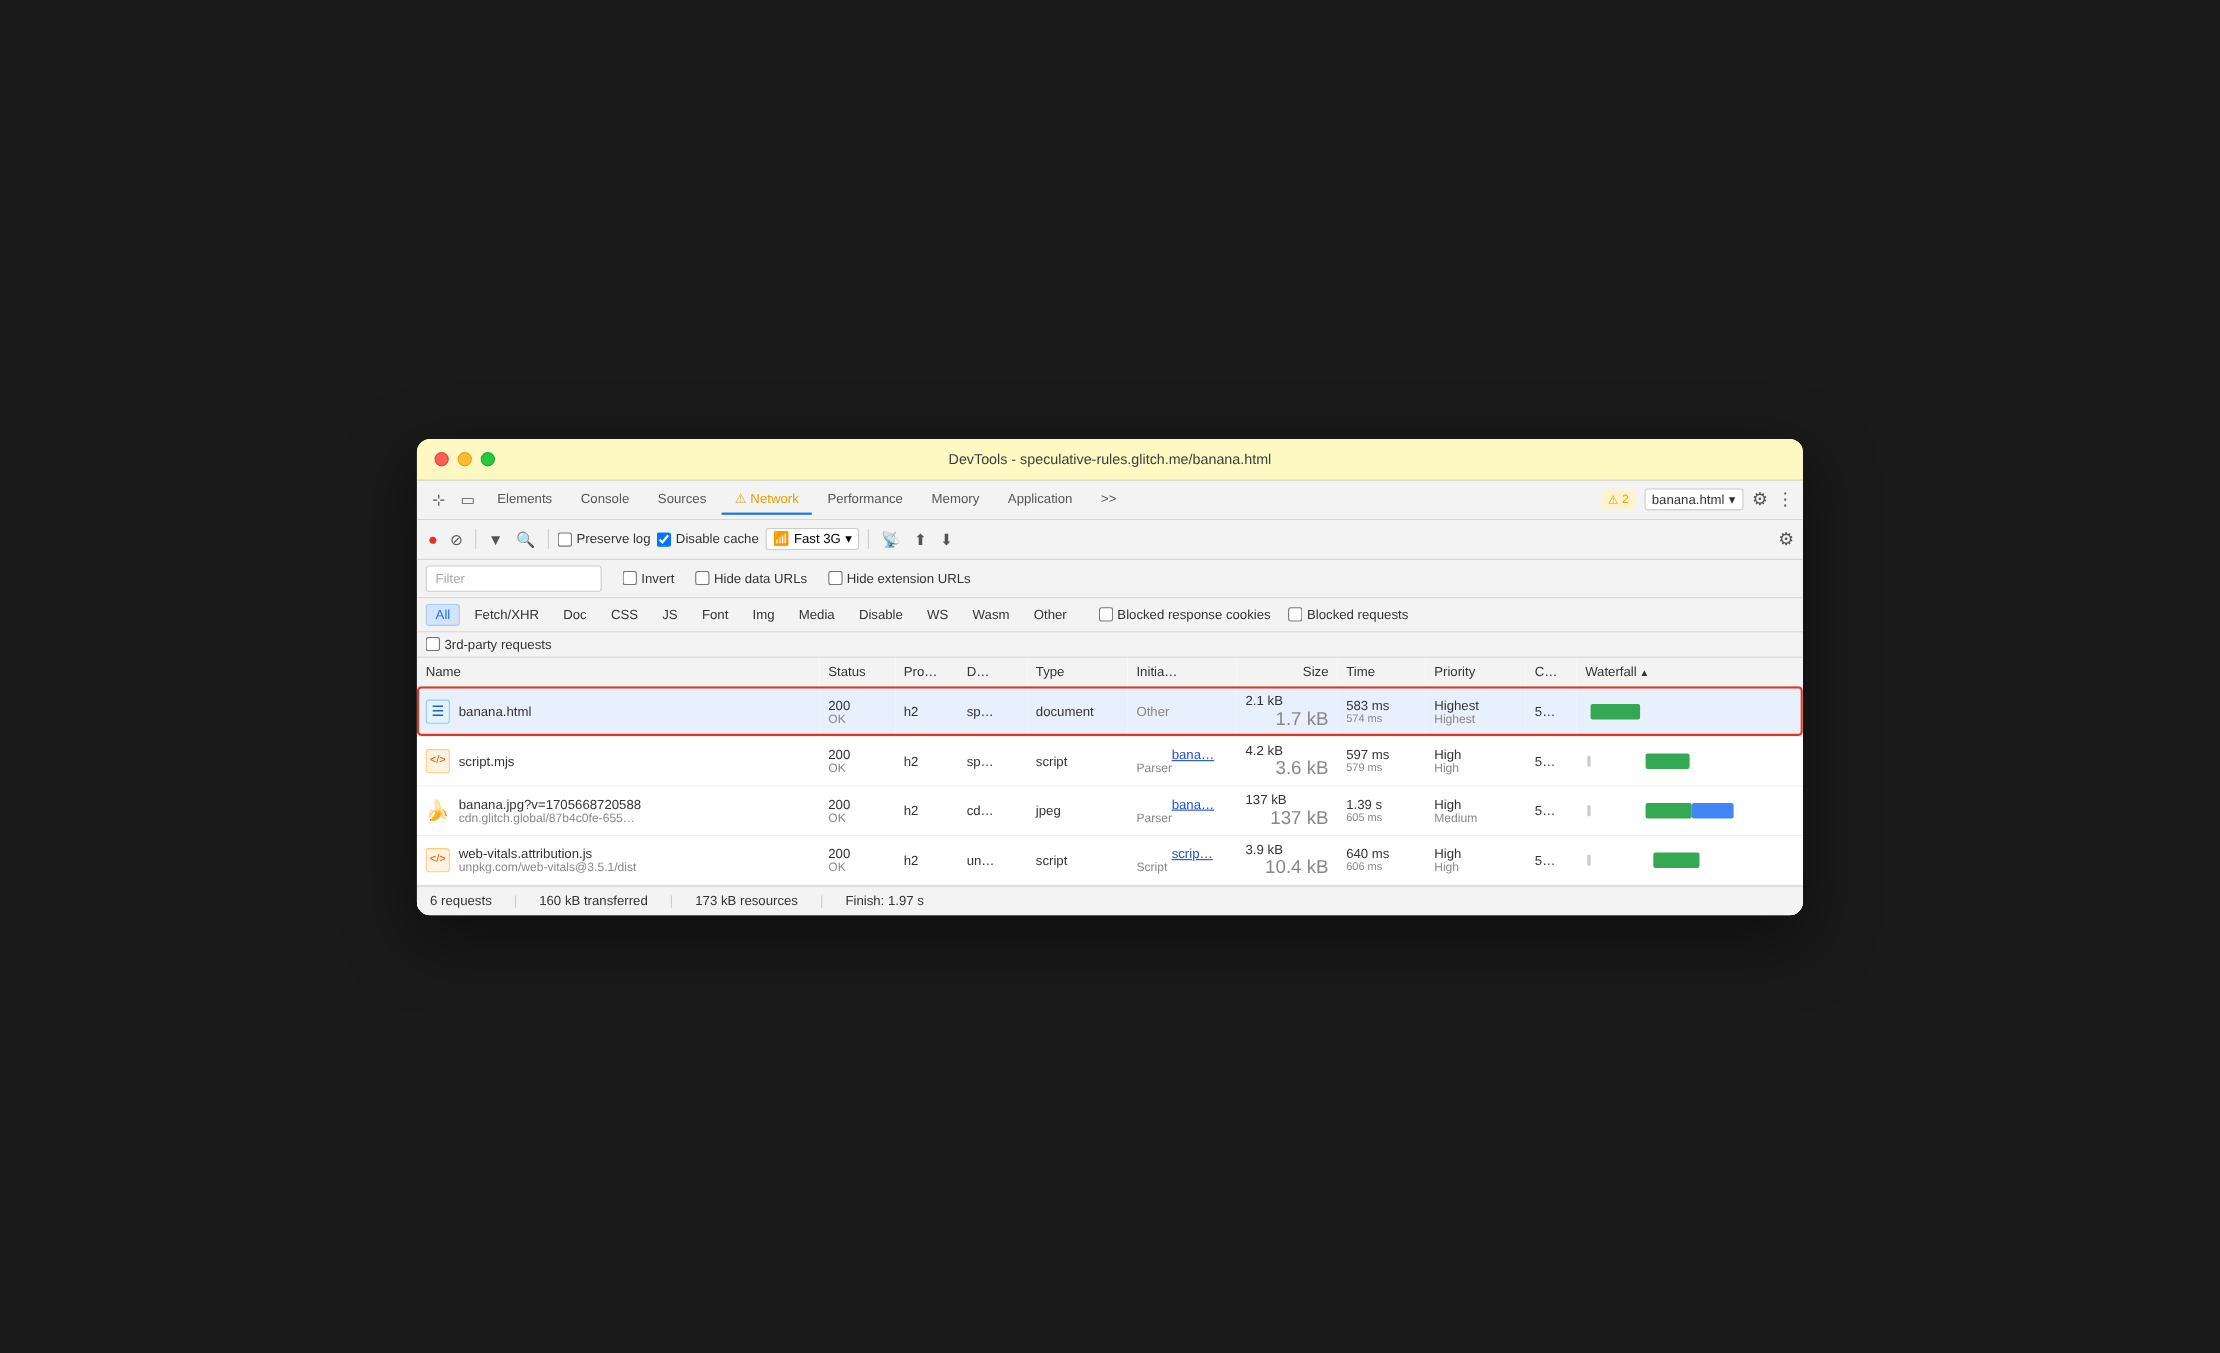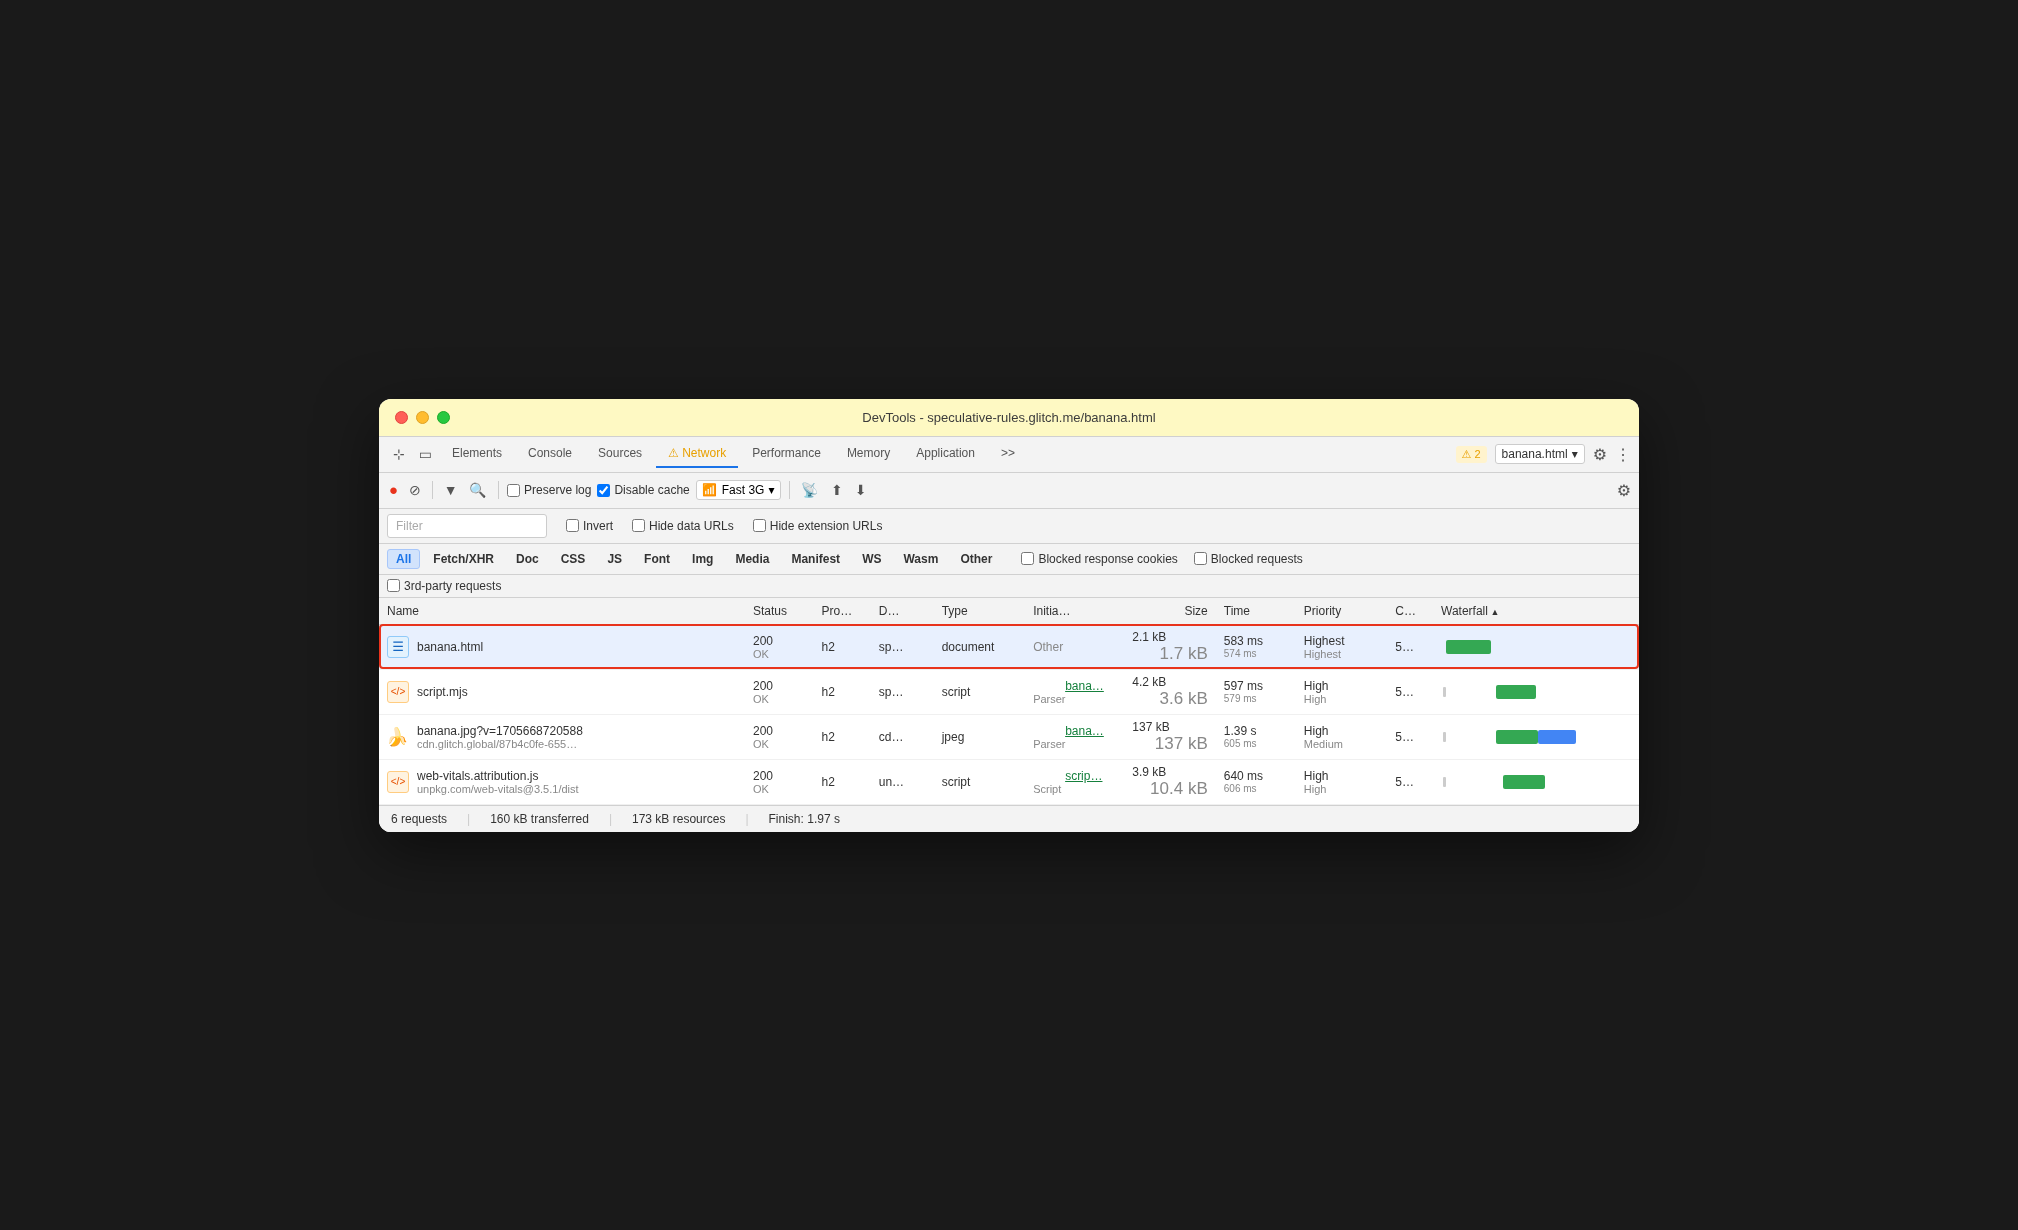--- a/index.html
+++ b/index.html
@@ -187,21 +187,20 @@
       gap: 4px;
     }
     .type-btn {
       padding: 2px 8px;
       font-size: 12px;
       border: 1px solid transparent;
       border-radius: 3px;
       cursor: pointer;
       background: transparent;
       color: #333;
-      font-weight: bold;
     }
     .type-btn.active {
       background: #d2e3fc;
       color: #1a73e8;
       border-color: #a8c7fa;
     }
     
     .third-party-row {
       display: flex;
       align-items: center;
@@ -263,21 +262,21 @@
     }
     .file-icon.html { background: #e3f2fd; color: #1565c0; border: 1px solid #90caf9; }
     .file-icon.js { background: #fff3e0; color: #e65100; border: 1px solid #ffcc80; }
     .file-icon.img { background: transparent; }
     .name-main { color: #333; font-weight: 400; }
     .name-sub { color: #888; font-size: 11px; }
     .status-ok { color: #333; }
     .status-sub { color: #888; font-size: 11px; }
     .size-main { text-align: left; }
     .size-sub { color: #888; font-size: 17px; text-align: right; }
-    .initiator-link { text-decoration: underline; color: #15803d; padding-left: 32px; }
+    .initiator-link { text-decoration: underline; color: #1d4ed8; padding-left: 32px; }
     .initiator-sub { color: #888; font-size: 11px; }
     .time-main { color: #333; }
     .time-sub { color: #888; font-size: 10px; }
     .priority-main { color: #333; }
     .priority-sub { color: #888; font-size: 11px; }
     .col-name { width: 320px; min-width: 200px; }
     .col-status { width: 60px; }
     .col-protocol { width: 50px; }
     .col-domain { width: 55px; }
     .col-type { width: 80px; }
@@ -411,21 +410,21 @@
 
     <div class="type-filter-row">
       <button class="type-btn active">All</button>
       <button class="type-btn">Fetch/XHR</button>
       <button class="type-btn">Doc</button>
       <button class="type-btn">CSS</button>
       <button class="type-btn">JS</button>
       <button class="type-btn">Font</button>
       <button class="type-btn">Img</button>
       <button class="type-btn">Media</button>
-      <button class="type-btn">Manifest</button>
+      <button class="type-btn">Disable</button>
       <button class="type-btn">WS</button>
       <button class="type-btn">Wasm</button>
       <button class="type-btn">Other</button>
       <div style="margin-left:16px;display:flex;align-items:center;gap:16px;">
         <label class="checkbox-label">
           <input type="checkbox" style="">
           <span>Blocked response cookies</span>
         </label>
         <label class="checkbox-label">
           <input type="checkbox" style="">

